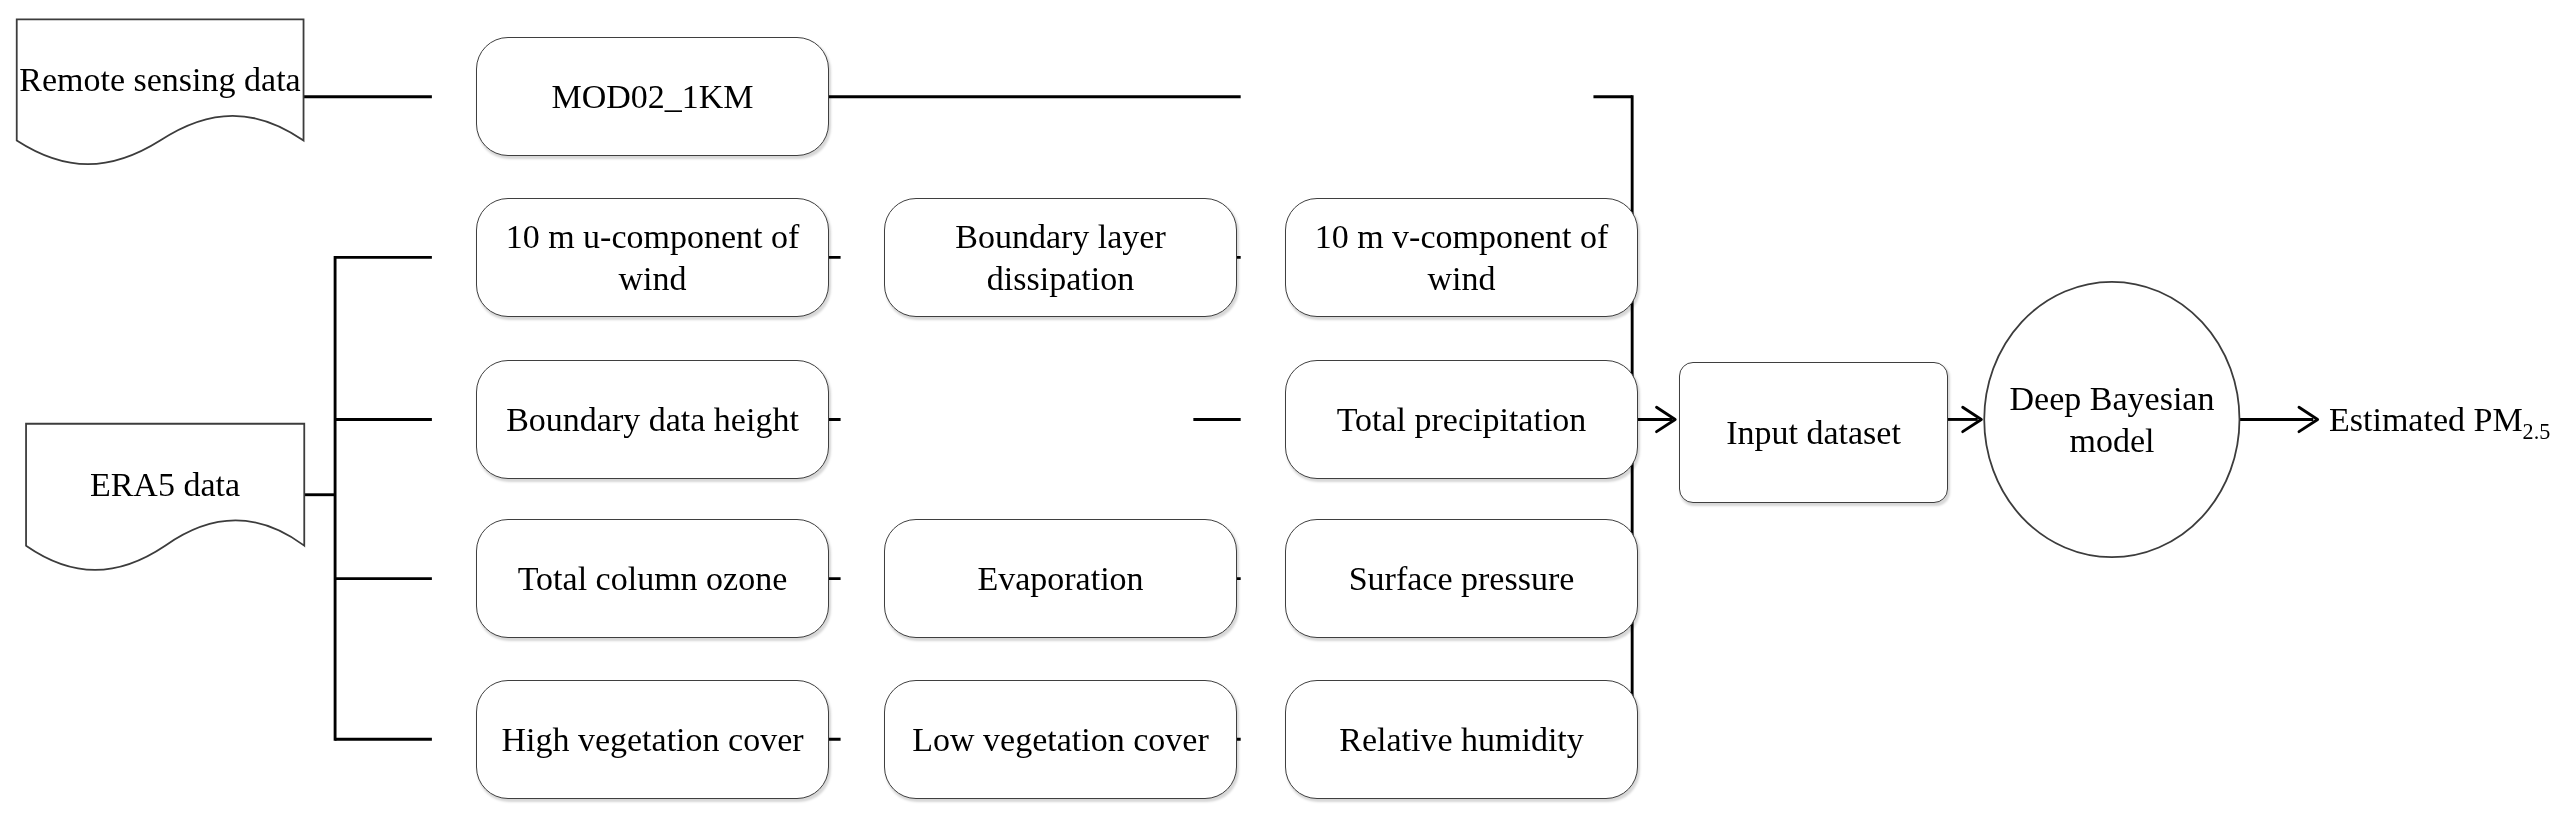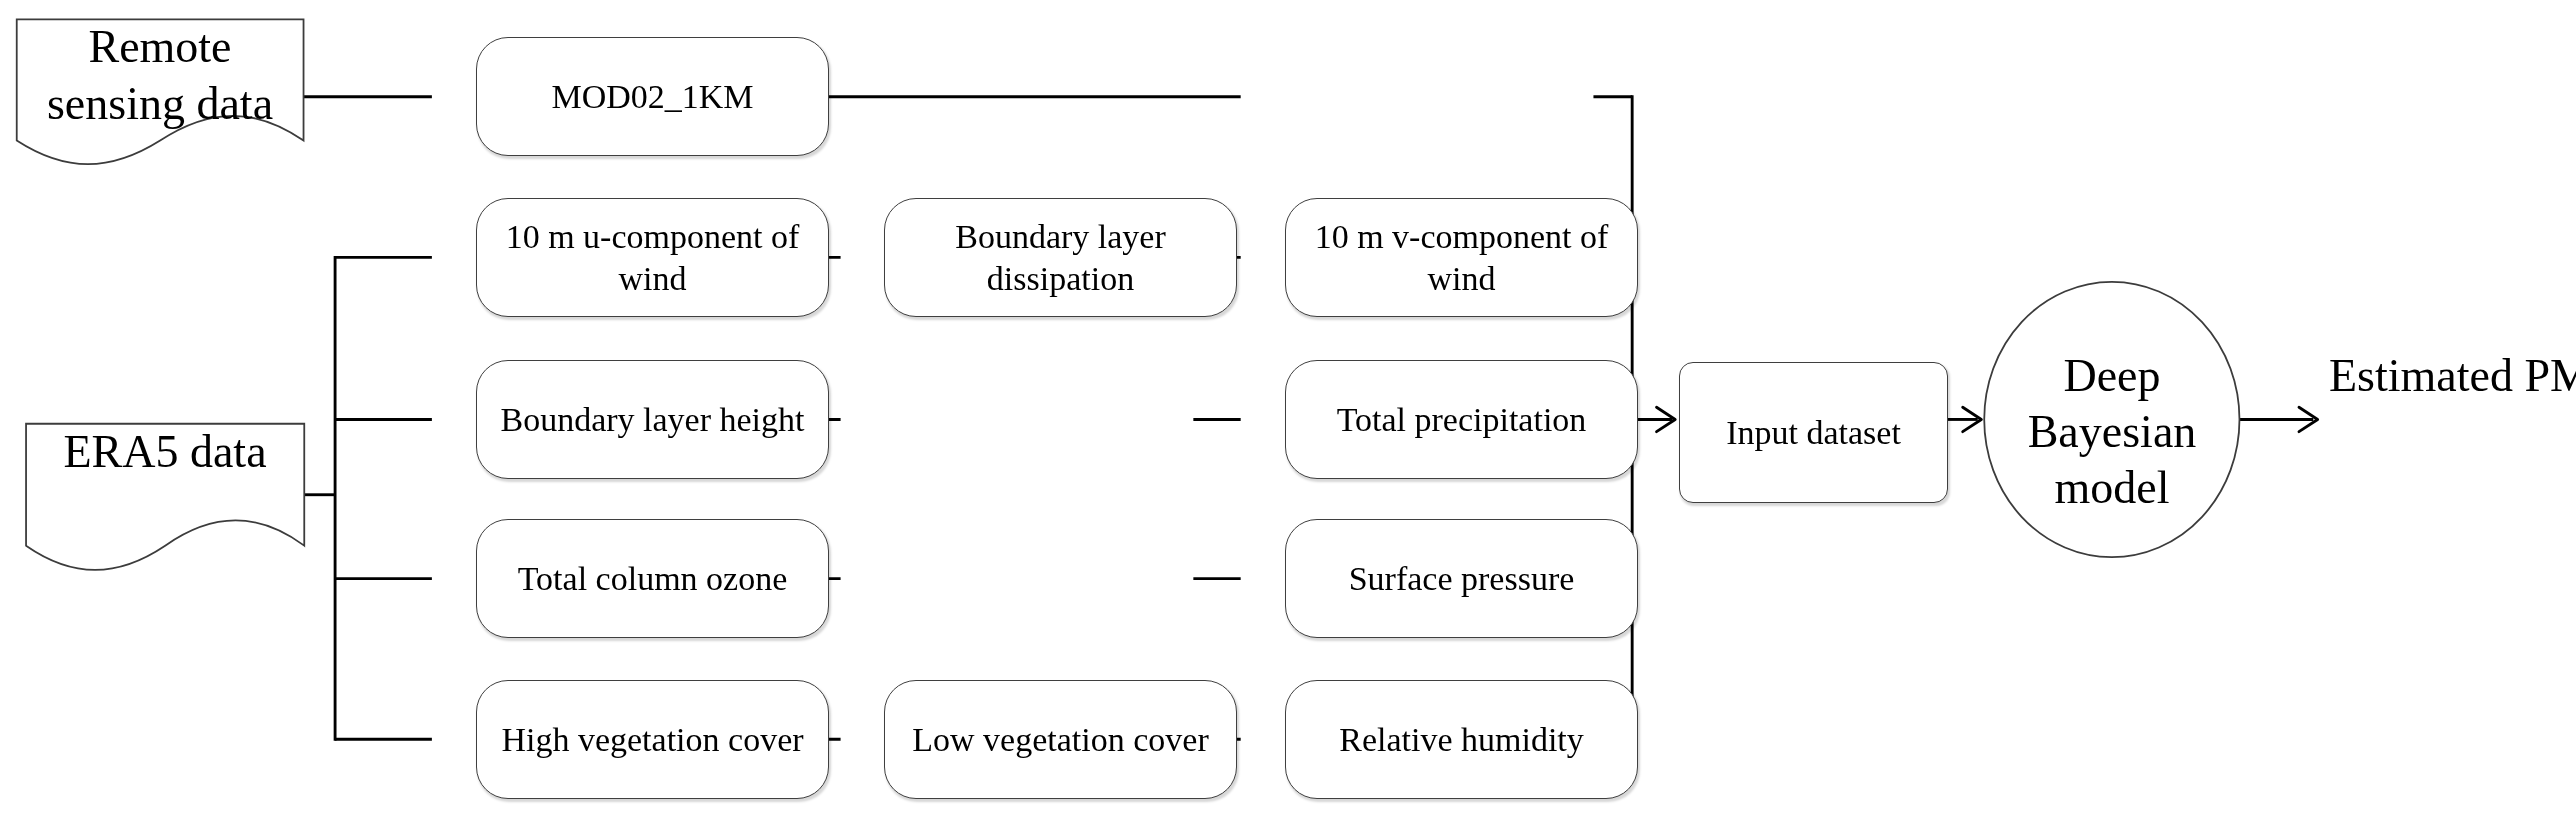--- a/index.html
+++ b/index.html
@@ -18,22 +18,22 @@
   .node{
     position:absolute;box-sizing:border-box;
     border:1.4px solid #3f3f3f;border-radius:32px;background:#fff;
     display:flex;align-items:center;justify-content:center;
     text-align:center;font-size:34px;line-height:1.22;
     padding:0 16px;
     box-shadow:1.4px 2.2px 2.2px rgba(0,0,0,0.16);
   }
   .label{
     position:absolute;box-sizing:border-box;
-    display:flex;justify-content:center;
-    text-align:center;font-size:46px;line-height:1.22;
+    display:flex;align-items:center;justify-content:center;
+    text-align:center;font-size:34px;line-height:1.22;
     background:transparent;border:none;
   }
   .label.left{justify-content:flex-start;text-align:left;white-space:nowrap;}
   sub{font-size:0.65em;line-height:0;}
   
   .c0{left:432px;}  .c1{left:840px;} .c2{left:1241px;}
   .gw{width:353px;height:119px;margin-left:44px;}
   .r0{top:37px;} .r1{top:198px;} .r2{top:360px;} .r3{top:519px;} .r4{top:680px;}
 </style>
 </head>
@@ -96,28 +96,31 @@
     <span>10 m u-component of wind</span>
   </div>
   <div class="node gw r1 c1">
     <span>Boundary layer dissipation</span>
   </div>
   <div class="node gw r1 c2">
     <span>10 m v-component of wind</span>
   </div>
 
   <div class="node gw r2 c0">
-    <span>Boundary layer height</span>
+    <span>Boundary data height</span>
   </div>
   <div class="node gw r2 c2">
     <span>Total precipitation</span>
   </div>
 
   <div class="node gw r3 c0">
     <span>Total column ozone</span>
+  </div>
+  <div class="node gw r3 c1">
+    <span>Evaporation</span>
   </div>
   <div class="node gw r3 c2">
     <span>Surface pressure</span>
   </div>
 
   <div class="node gw r4 c0">
     <span>High vegetation cover</span>
   </div>
   <div class="node gw r4 c1">
     <span>Low vegetation cover</span>

